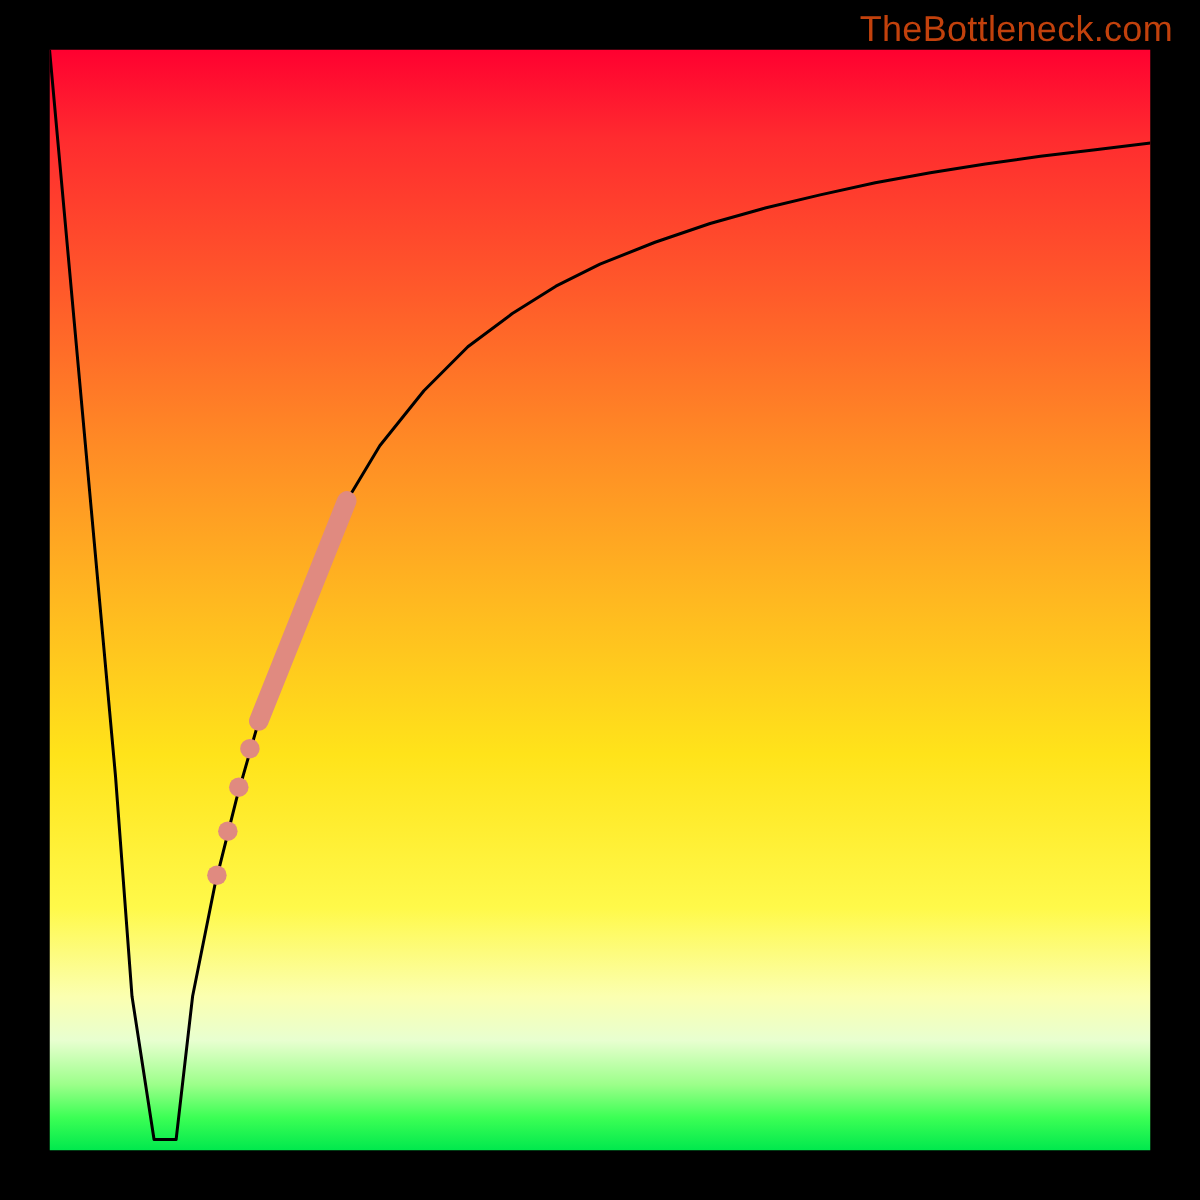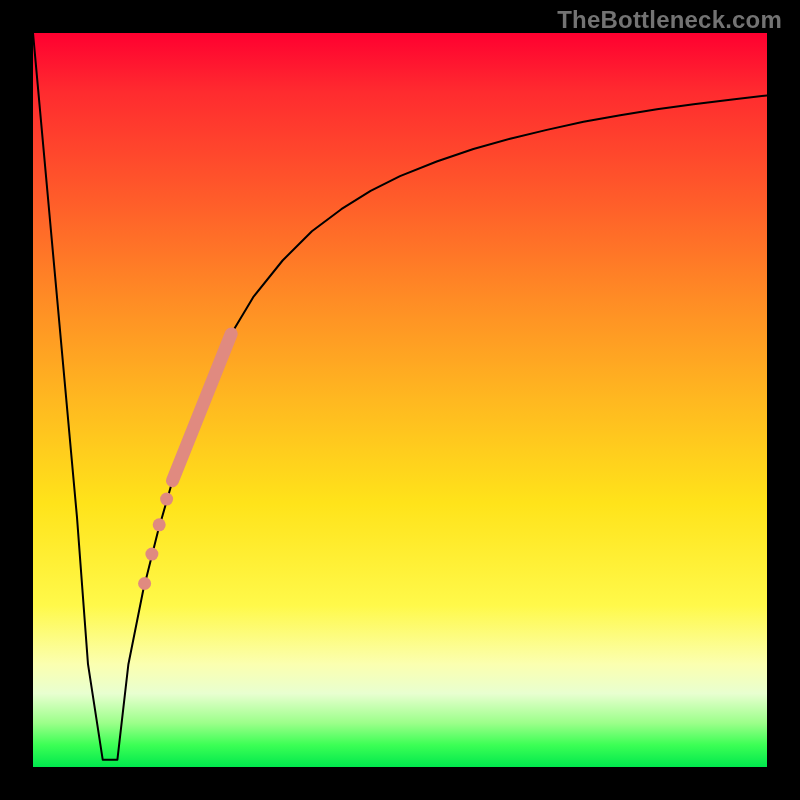--- a/index.html
+++ b/index.html
@@ -64,23 +64,23 @@
     fill: none;
   }
   .dot {
     fill: #e08a80;
     stroke: none;
   }
   .attribution {
     position: absolute;
     top: 6px;
     right: 18px;
-    color: #737373;
+    color: #c2410c;
     font-size: 24px;
-    font-weight: 700;
+    font-weight: 400;
     letter-spacing: 0.2px;
   }
 </style>
 </head>
 <body>
 
 <div class="frame">
 
   <div class="plot-area">
     <div class="gradient-bg"></div>

